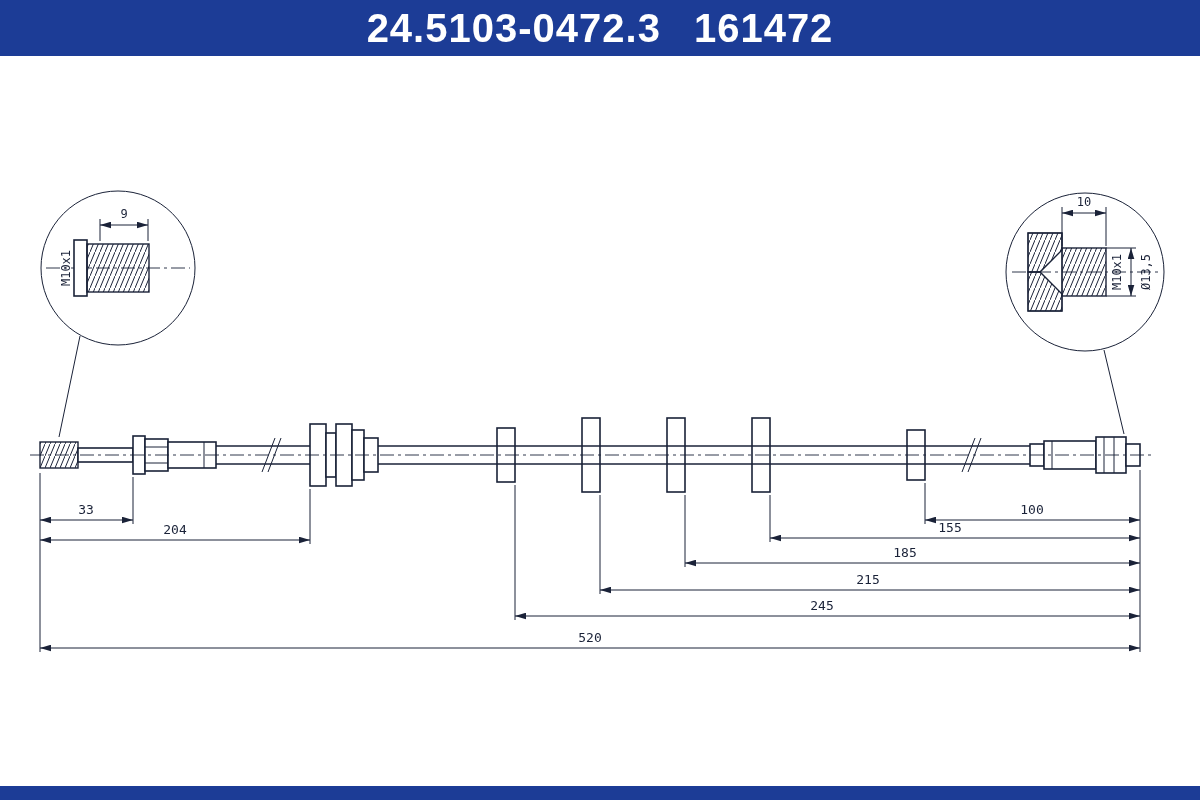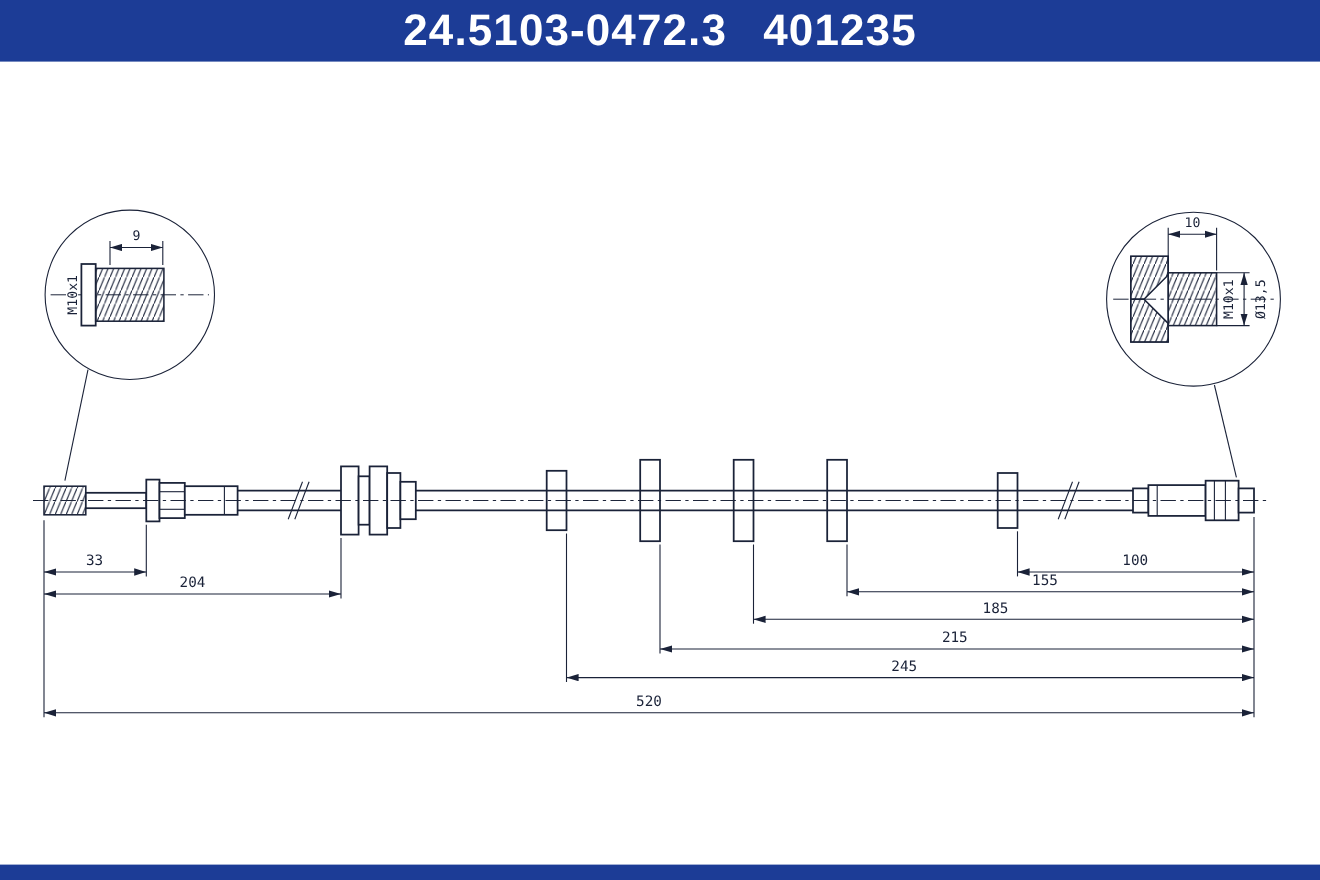--- a/index.html
+++ b/index.html
@@ -18,21 +18,21 @@
   .dim-text{font-family:"DejaVu Sans Mono",monospace;font-size:13px;fill:#1a2238;}
   .lbl-text{font-family:"DejaVu Sans Mono",monospace;font-size:12px;fill:#1a2238;}
 </style>
 </head>
 <body>
 
 <div class="page">
 
   <div class="header">
     <span>24.5103-0472.3</span>
-    <span>401235</span>
+    <span>161472</span>
   </div>
 
   <svg class="drawing" width="1200" height="800" viewBox="0 0 1200 800">
     <defs>
       <pattern id="th" width="5" height="12" patternUnits="userSpaceOnUse">
         <path d="M0,12 L5,0" stroke="#1a2238" stroke-width="1"></path>
       </pattern>
       <marker id="arw" viewBox="0 0 10 6" refX="10" refY="3" markerWidth="11" markerHeight="7" orient="auto-start-reverse">
         <path d="M0,0 L10,3 L0,6 Z" fill="#1a2238"></path>
       </marker>

